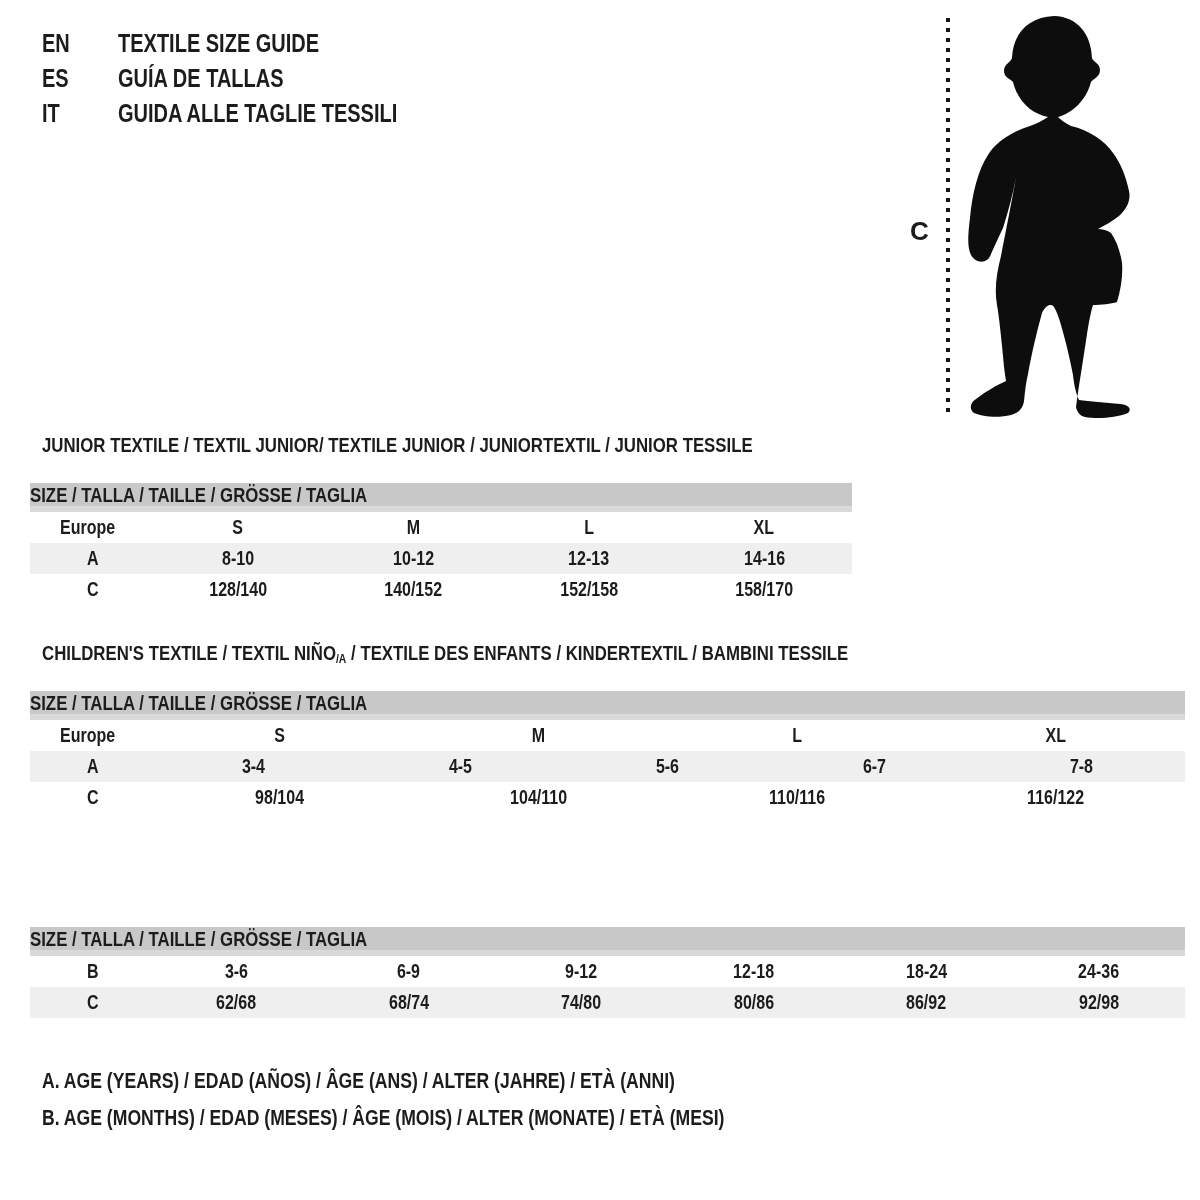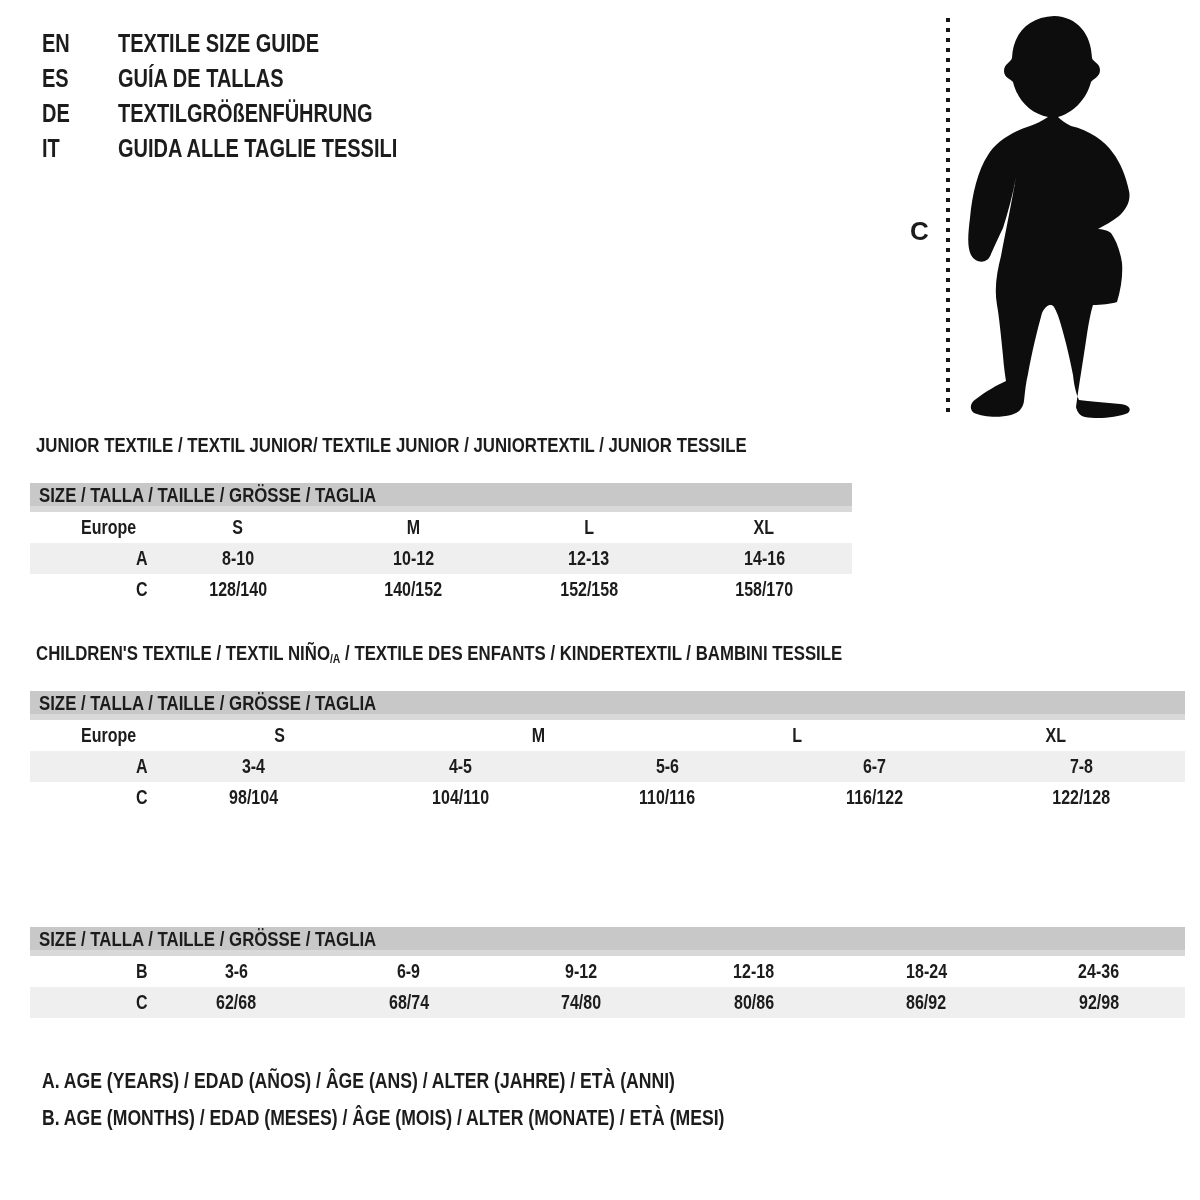--- a/index.html
+++ b/index.html
@@ -19,61 +19,57 @@
 
   
   .dash{
     position:absolute;left:946px;top:18px;width:4px;height:398px;
     background:repeating-linear-gradient(to bottom,#151515 0 4px,transparent 4px 10px);
   }
   .c-label{position:absolute;left:910px;top:216px;font-size:26px;}
   .baby{position:absolute;left:966px;top:14px;}
 
   
-  .sec-title{position:absolute;left:36px;font-size:21px;}
+  .sec-title{position:absolute;left:42px;font-size:21px;}
   .t1{top:433px;}
   .t2{top:641px;}
   .t3{top:843px;line-height:36px;}
   .sub{font-size:13px;vertical-align:-3px;}
 
   
   .table{position:absolute;left:30px;}
   .tab1{top:483px;width:822px;}
   .tab2{top:691px;width:1155px;}
   .tab3{top:927px;width:1155px;}
   .thead{
     height:23px;background:#c8c8c8;border-bottom:6px solid #d9d9d9;
-    line-height:24px;padding-left:9px;font-size:21px;box-sizing:content-box;
+    line-height:24px;font-size:21px;box-sizing:content-box;
   }
   .trow{display:flex;height:31px;line-height:31px;font-size:20px;}
   .trow.alt{background:#efefef;}
-  .tlabel{width:120px;padding-left:9px;text-align:right;box-sizing:border-box;}
+  .tlabel{width:120px;padding-left:9px;text-align:center;box-sizing:border-box;}
   .tcell{flex:1;text-align:center;}
 
   
   .legend{position:absolute;left:42px;top:1062px;font-size:22px;}
   .legend .legend-line{height:37px;line-height:37px;}
 </style>
 </head>
 <body>
 
 <div class="page">
 
   <div class="langs">
     <div class="lang-row">
       <span class="lang-code"><span class="cx cxl">EN</span></span>
       <span class="lang-label"><span class="cx cxl">TEXTILE SIZE GUIDE</span></span>
     </div>
     <div class="lang-row">
       <span class="lang-code"><span class="cx cxl">ES</span></span>
       <span class="lang-label"><span class="cx cxl">GUÍA DE TALLAS</span></span>
-    </div>
-    <div class="lang-row">
-      <span class="lang-code"><span class="cx cxl">DE</span></span>
-      <span class="lang-label"><span class="cx cxl">TEXTILGRÖßENFÜHRUNG</span></span>
     </div>
     <div class="lang-row">
       <span class="lang-code"><span class="cx cxl">IT</span></span>
       <span class="lang-label"><span class="cx cxl">GUIDA ALLE TAGLIE TESSILI</span></span>
     </div>
   </div>
 
   <span class="c-label">C</span>
   <div class="dash"></div>
   <svg class="baby" width="174" height="410" viewBox="0 0 174 410" aria-hidden="true">
@@ -142,21 +138,20 @@
       <span class="tcell"><span class="cx">5-6</span></span>
       <span class="tcell"><span class="cx">6-7</span></span>
       <span class="tcell"><span class="cx">7-8</span></span>
     </div>
     <div class="trow">
       <span class="tlabel"><span class="cx cxl">C</span></span>
       <span class="tcell"><span class="cx">98/104</span></span>
       <span class="tcell"><span class="cx">104/110</span></span>
       <span class="tcell"><span class="cx">110/116</span></span>
       <span class="tcell"><span class="cx">116/122</span></span>
-      <span class="tcell"><span class="cx">122/128</span></span>
     </div>
   </div>
 
   <div class="table tab3">
     <div class="thead">
       <span class="cx cxl">SIZE / TALLA / TAILLE / GRÖSSE / TAGLIA</span>
     </div>
     <div class="trow">
       <span class="tlabel"><span class="cx cxl">B</span></span>
       <span class="tcell"><span class="cx">3-6</span></span>

